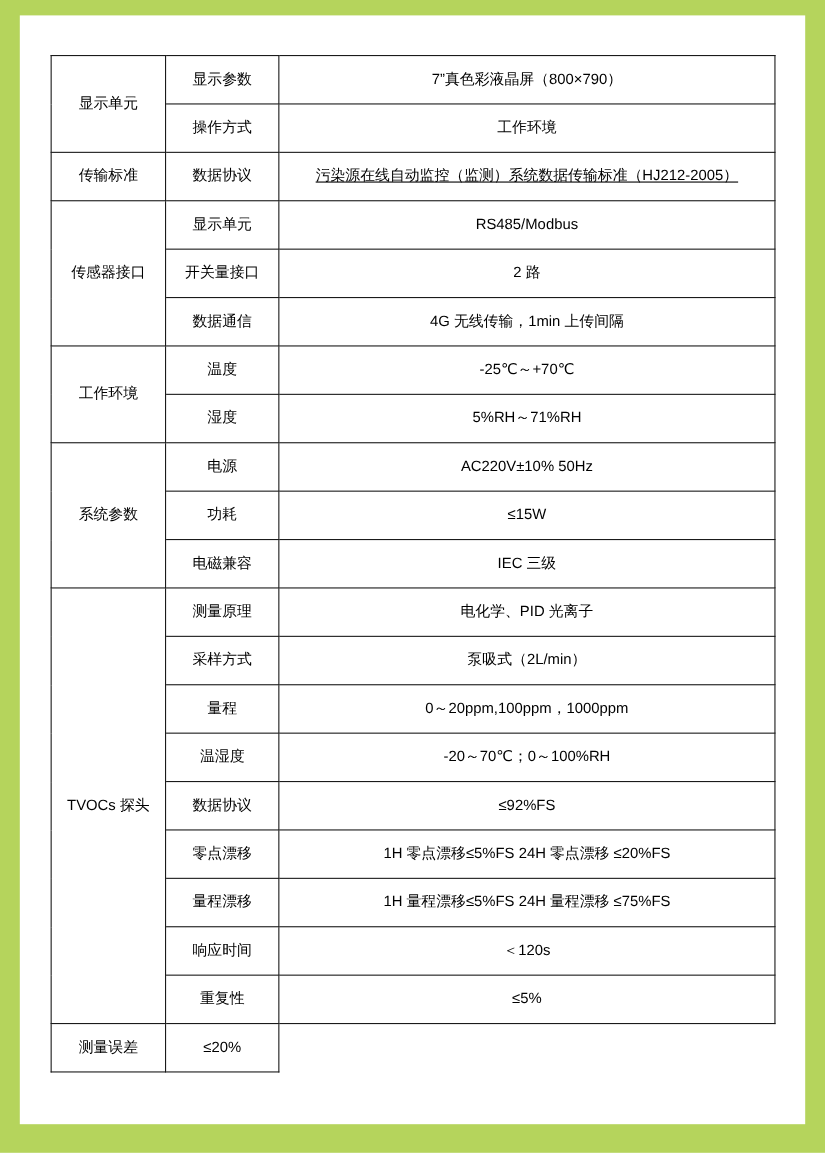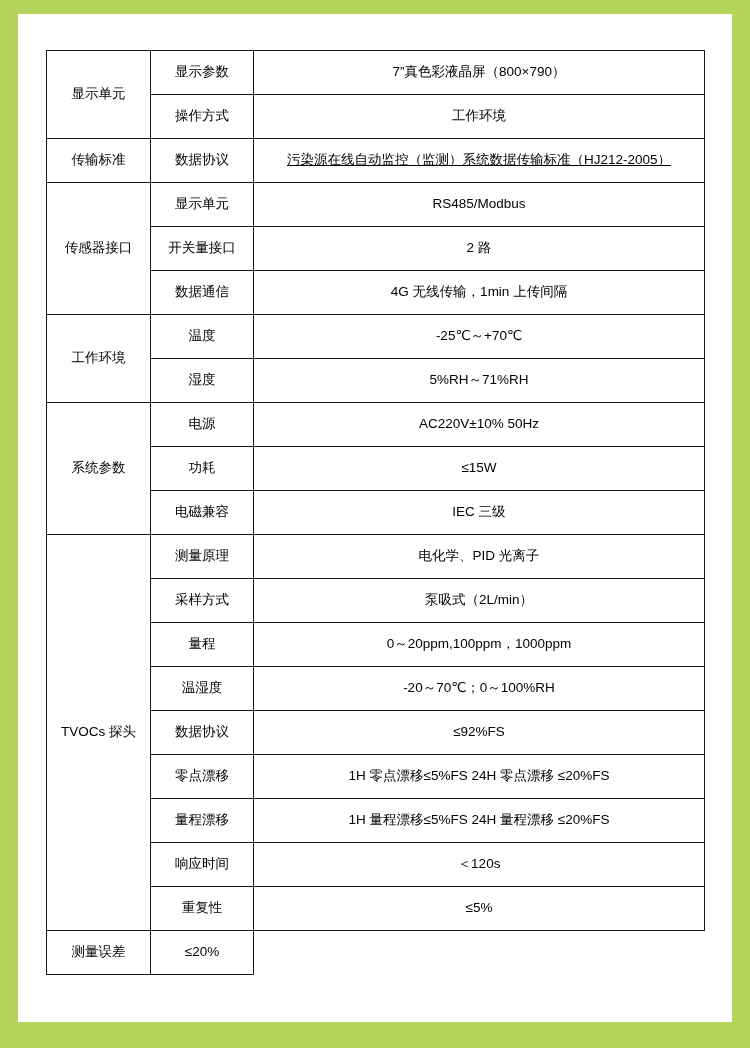--- a/index.html
+++ b/index.html
@@ -137,21 +137,21 @@
           <tr>
             <td class="col-b">数据协议</td>
             <td class="col-c">≤92%FS</td>
           </tr>
           <tr>
             <td class="col-b">零点漂移</td>
             <td class="col-c">1H 零点漂移≤5%FS   24H 零点漂移 ≤20%FS</td>
           </tr>
           <tr>
             <td class="col-b">量程漂移</td>
-            <td class="col-c">1H 量程漂移≤5%FS   24H 量程漂移 ≤20%FS</td>
+            <td class="col-c">1H 量程漂移≤5%FS   24H 量程漂移 ≤75%FS</td>
           </tr>
           <tr>
             <td class="col-b">响应时间</td>
             <td class="col-c">＜120s</td>
           </tr>
           <tr>
             <td class="col-b">重复性</td>
             <td class="col-c">≤5%</td>
           </tr>
           <tr>

